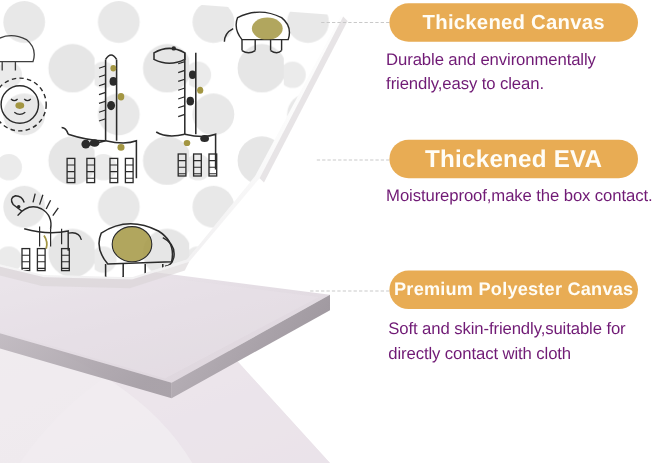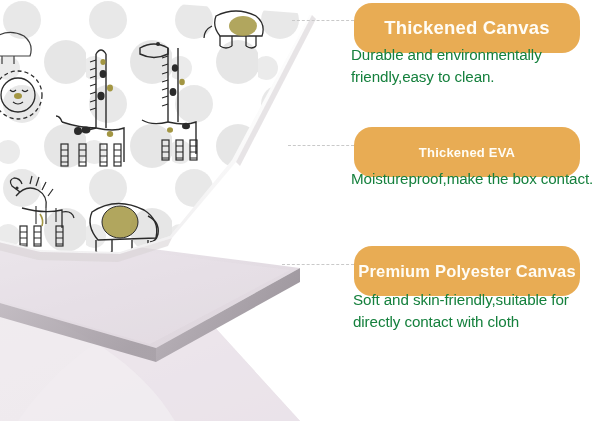--- a/index.html
+++ b/index.html
@@ -46,45 +46,45 @@
   }
   .feature.f0 { top: 0px; }
   .feature.f1 { top: 124px; }
   .feature.f2 { top: 243px; }
 
   .pill {
     position: absolute;
     left: 14px;
     top: 3px;
     width: 226px;
-    height: 50px;
+    height: 35px;
     border-radius: 18px;
     background: #e8ac54;
     box-sizing: border-box;
     display: flex;
     align-items: center;
     justify-content: center;
   }
   .pill-label {
     color: #fffdf6;
     font-weight: bold;
     letter-spacing: 0.2px;
     white-space: nowrap;
     line-height: 1;
   }
   .feature.f0 .pill-label { font-size: 18.5px; }
-  .feature.f1 .pill-label { font-size: 13px; }
+  .feature.f1 .pill-label { font-size: 22px; }
   .feature.f2 .pill-label { font-size: 16.5px; }
 
   .desc {
     position: absolute;
     left: 11px;
     top: 44px;
     width: 248px;
-    color: #15803d;
+    color: #701a75;
     font-size: 15.2px;
     line-height: 22px;
     letter-spacing: -0.1px;
   }
   .feature.f2 .desc { left: 13px; top: 46px; }
 
   .dash {
     position: absolute;
     height: 0;
     border-top: 1px dashed #c9c9c9;

